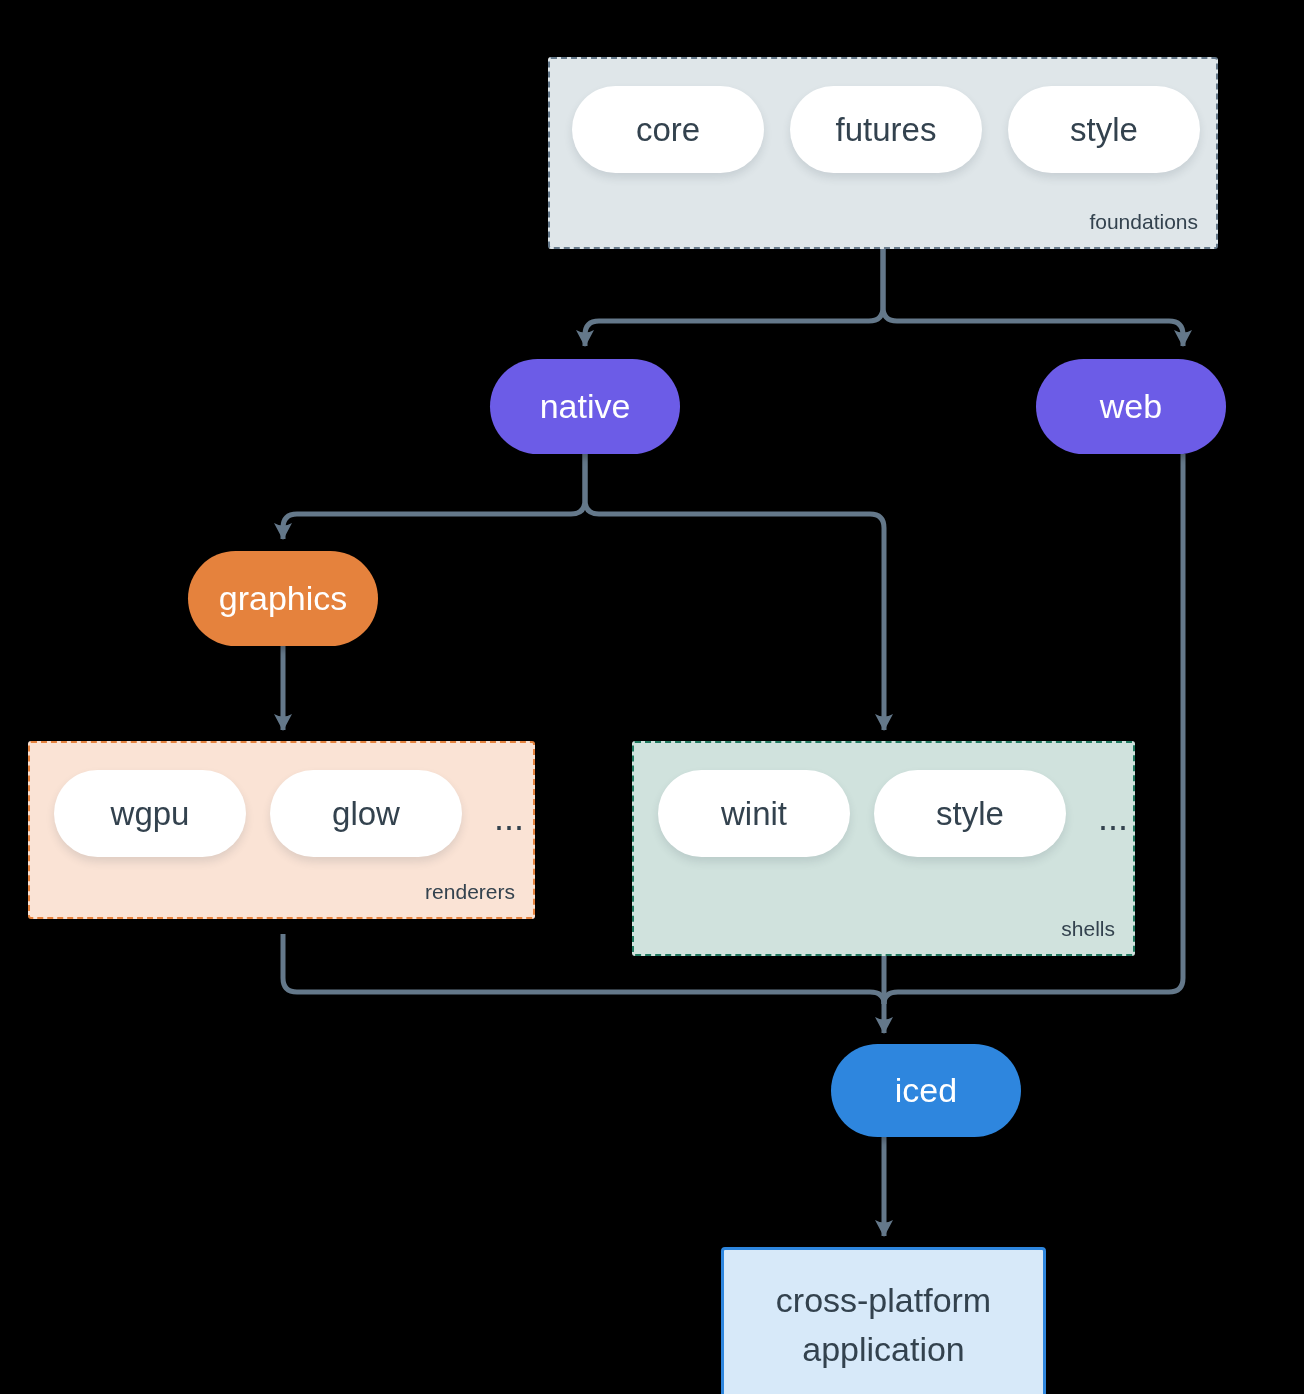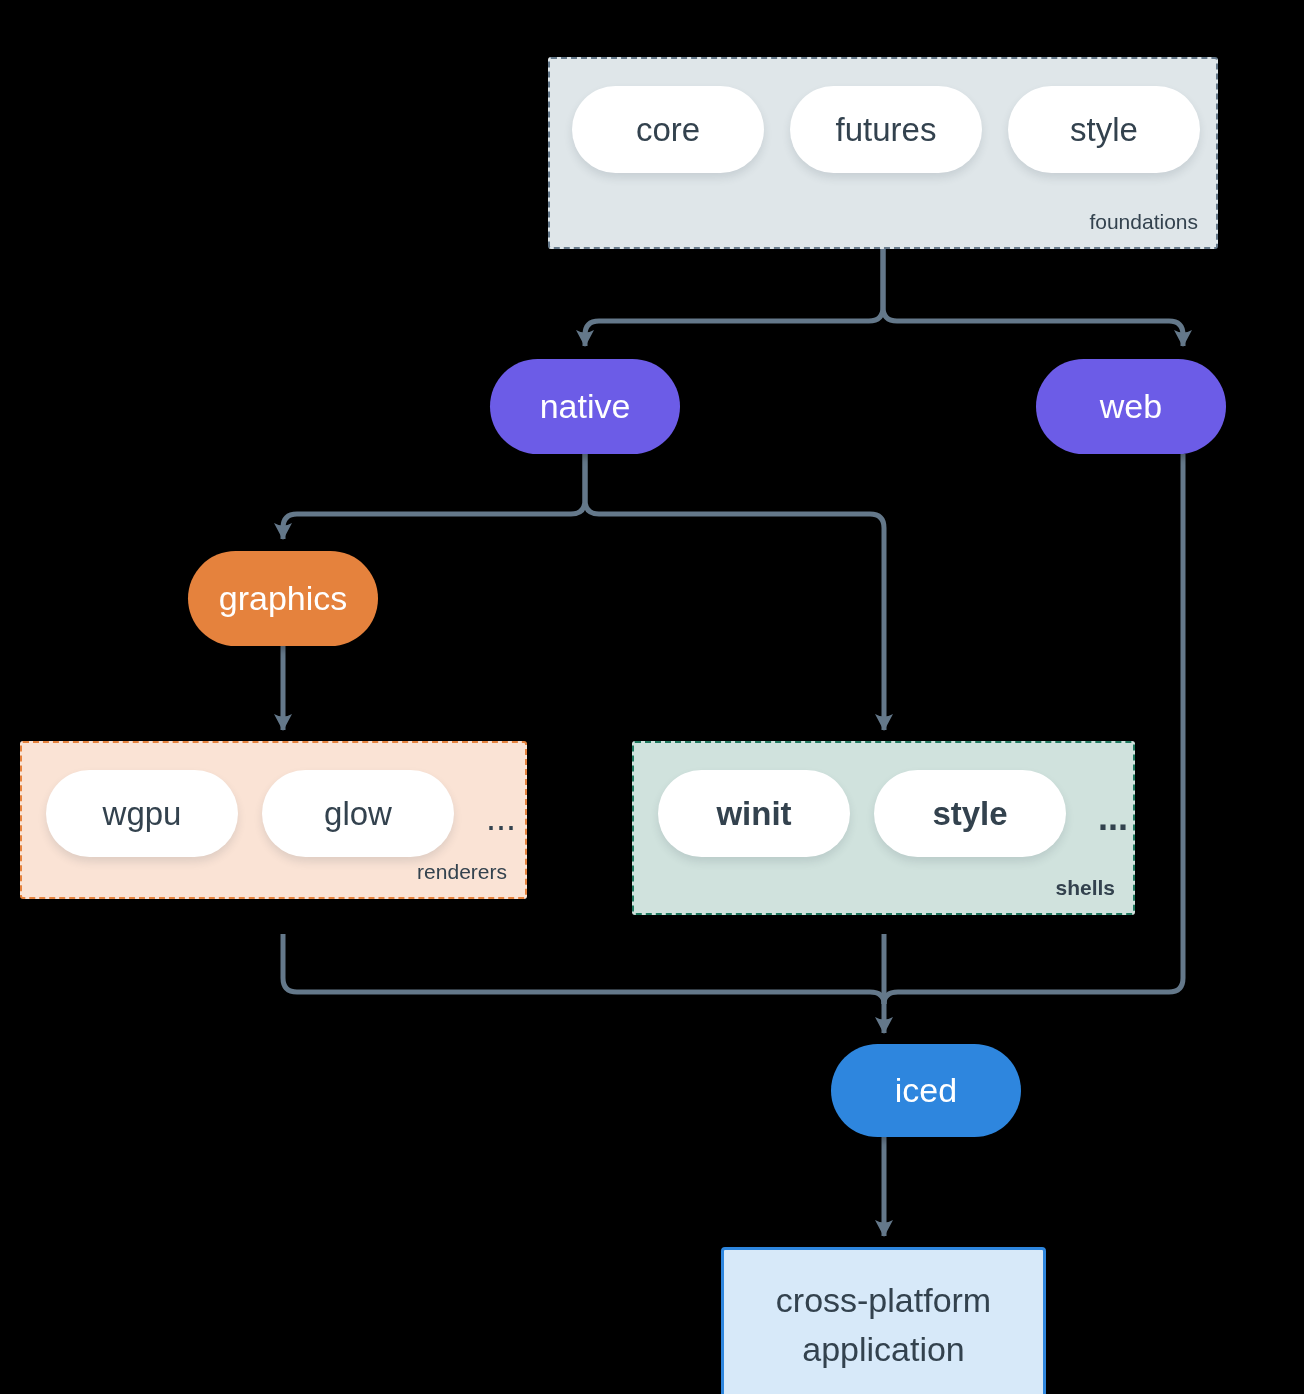--- a/index.html
+++ b/index.html
@@ -12,24 +12,24 @@
   html,body { background:var(--background); }
   body { font-family:"Liberation Sans", sans-serif; }
   #canvas { position:relative; width:1304px; height:1394px; background:var(--background); overflow:hidden;margin-top:34px; }
 
   #edges { position:absolute; left:0; top:0; width:1304px; height:1394px; }
   .edge { stroke:var(--arrow); stroke-width:5; fill:none; }
 
   .group { position:absolute; border:2px dashed var(--arrow); border-radius:3px; }
   .group-foundations { left:548px; top:23px; width:670px; height:192px;
     background:var(--foundations-fill); border-color:var(--foundations-border); }
-  .group-renderers { left:20px; top:707px; width:507px; height:158px;
+  .group-renderers { left:28px; top:707px; width:507px; height:178px;
     background:var(--renderers-fill); border-color:var(--renderers-border); }
-  .group-shells { left:632px; top:707px; width:503px; height:174px;
-    background:var(--shells-fill); border-color:var(--shells-border);font-weight:bold; }
+  .group-shells { left:632px; top:707px; width:503px; height:215px;
+    background:var(--shells-fill); border-color:var(--shells-border); }
 
   .pill-row { display:flex; align-items:center; gap:26px; padding:27px 0 0 22px; }
   .group-renderers .pill-row, .group-shells .pill-row { gap:24px; padding-left:24px; }
   .pill-white { width:192px; height:87px; background:#ffffff; border-radius:60px;
     display:flex; align-items:center; justify-content:center; font-size:33px;
     color:var(--ink); box-shadow:0 5px 8px rgba(45,62,80,0.13); }
   .ellipsis { font-size:36px; color:var(--ink); padding-left:8px; transform:translateY(4px); }
   .group-label { position:absolute; right:18px; bottom:13px; font-size:21px; color:var(--ink); }
 
   .node { position:absolute; width:190px; height:95px; border-radius:60px;

